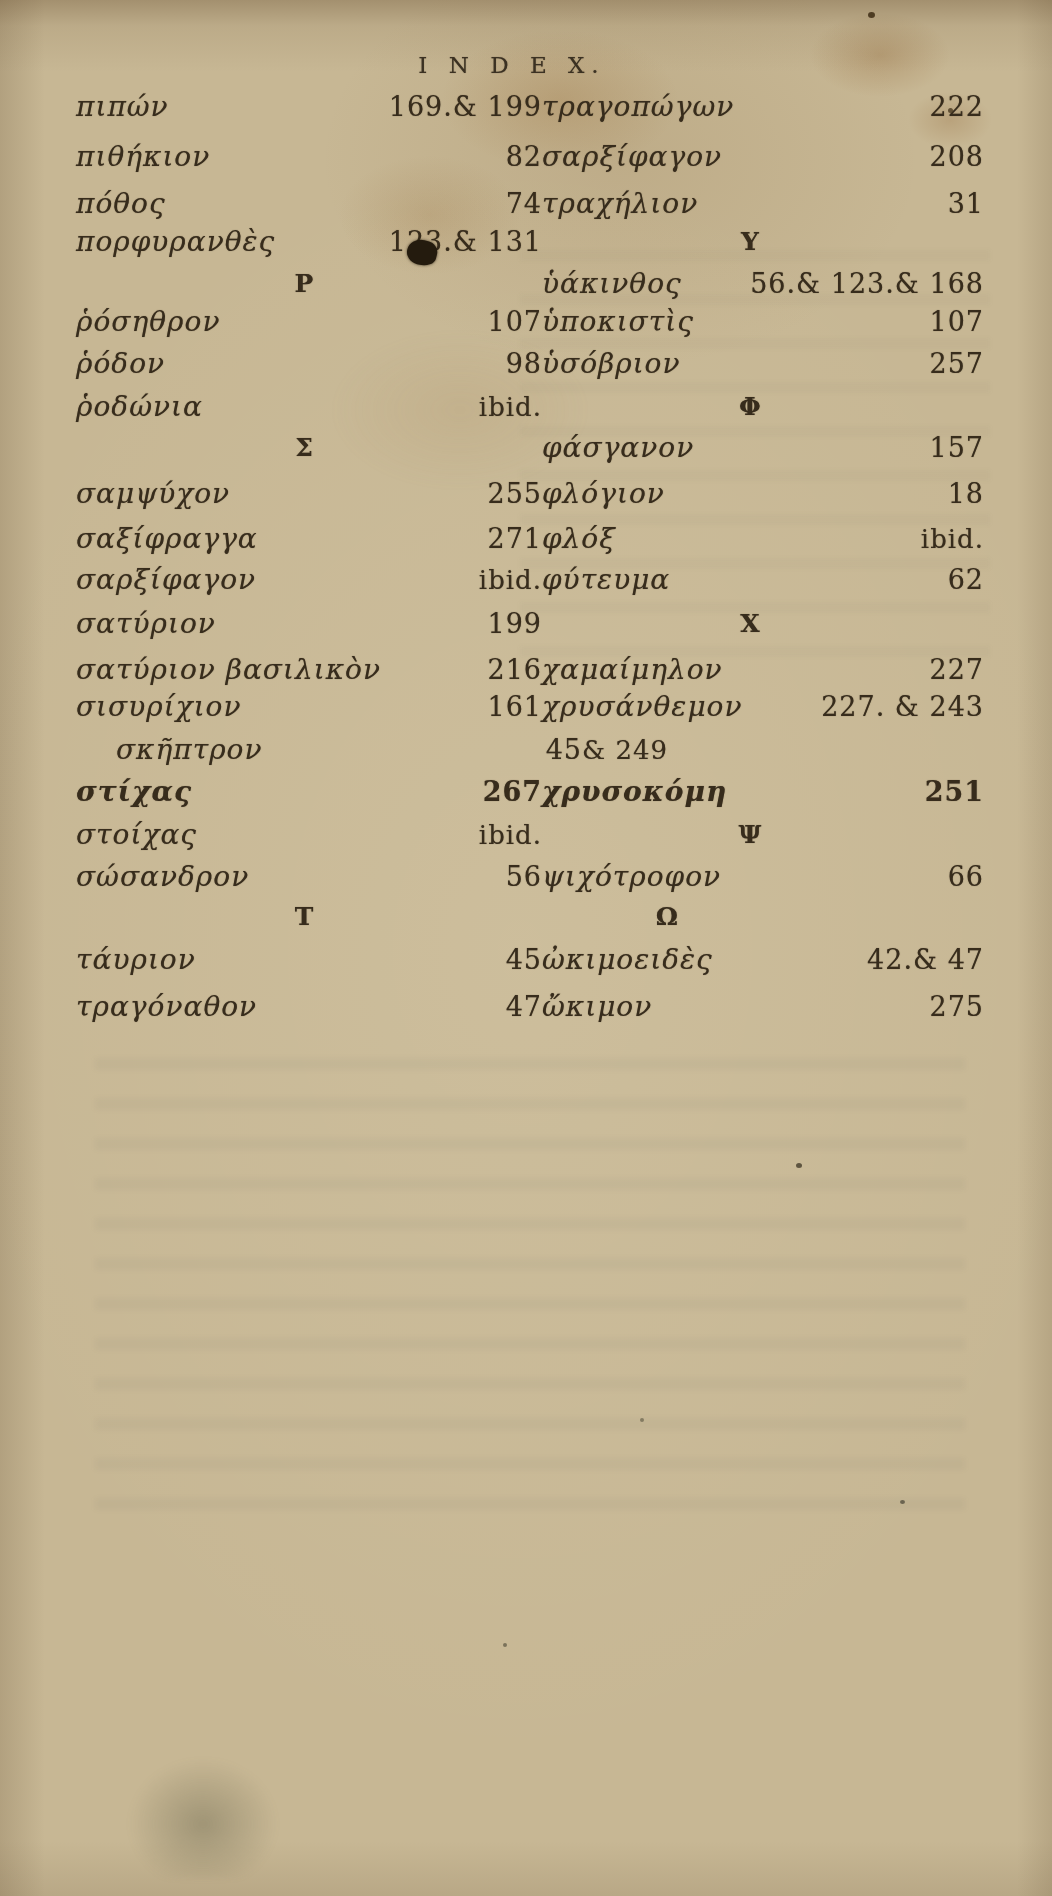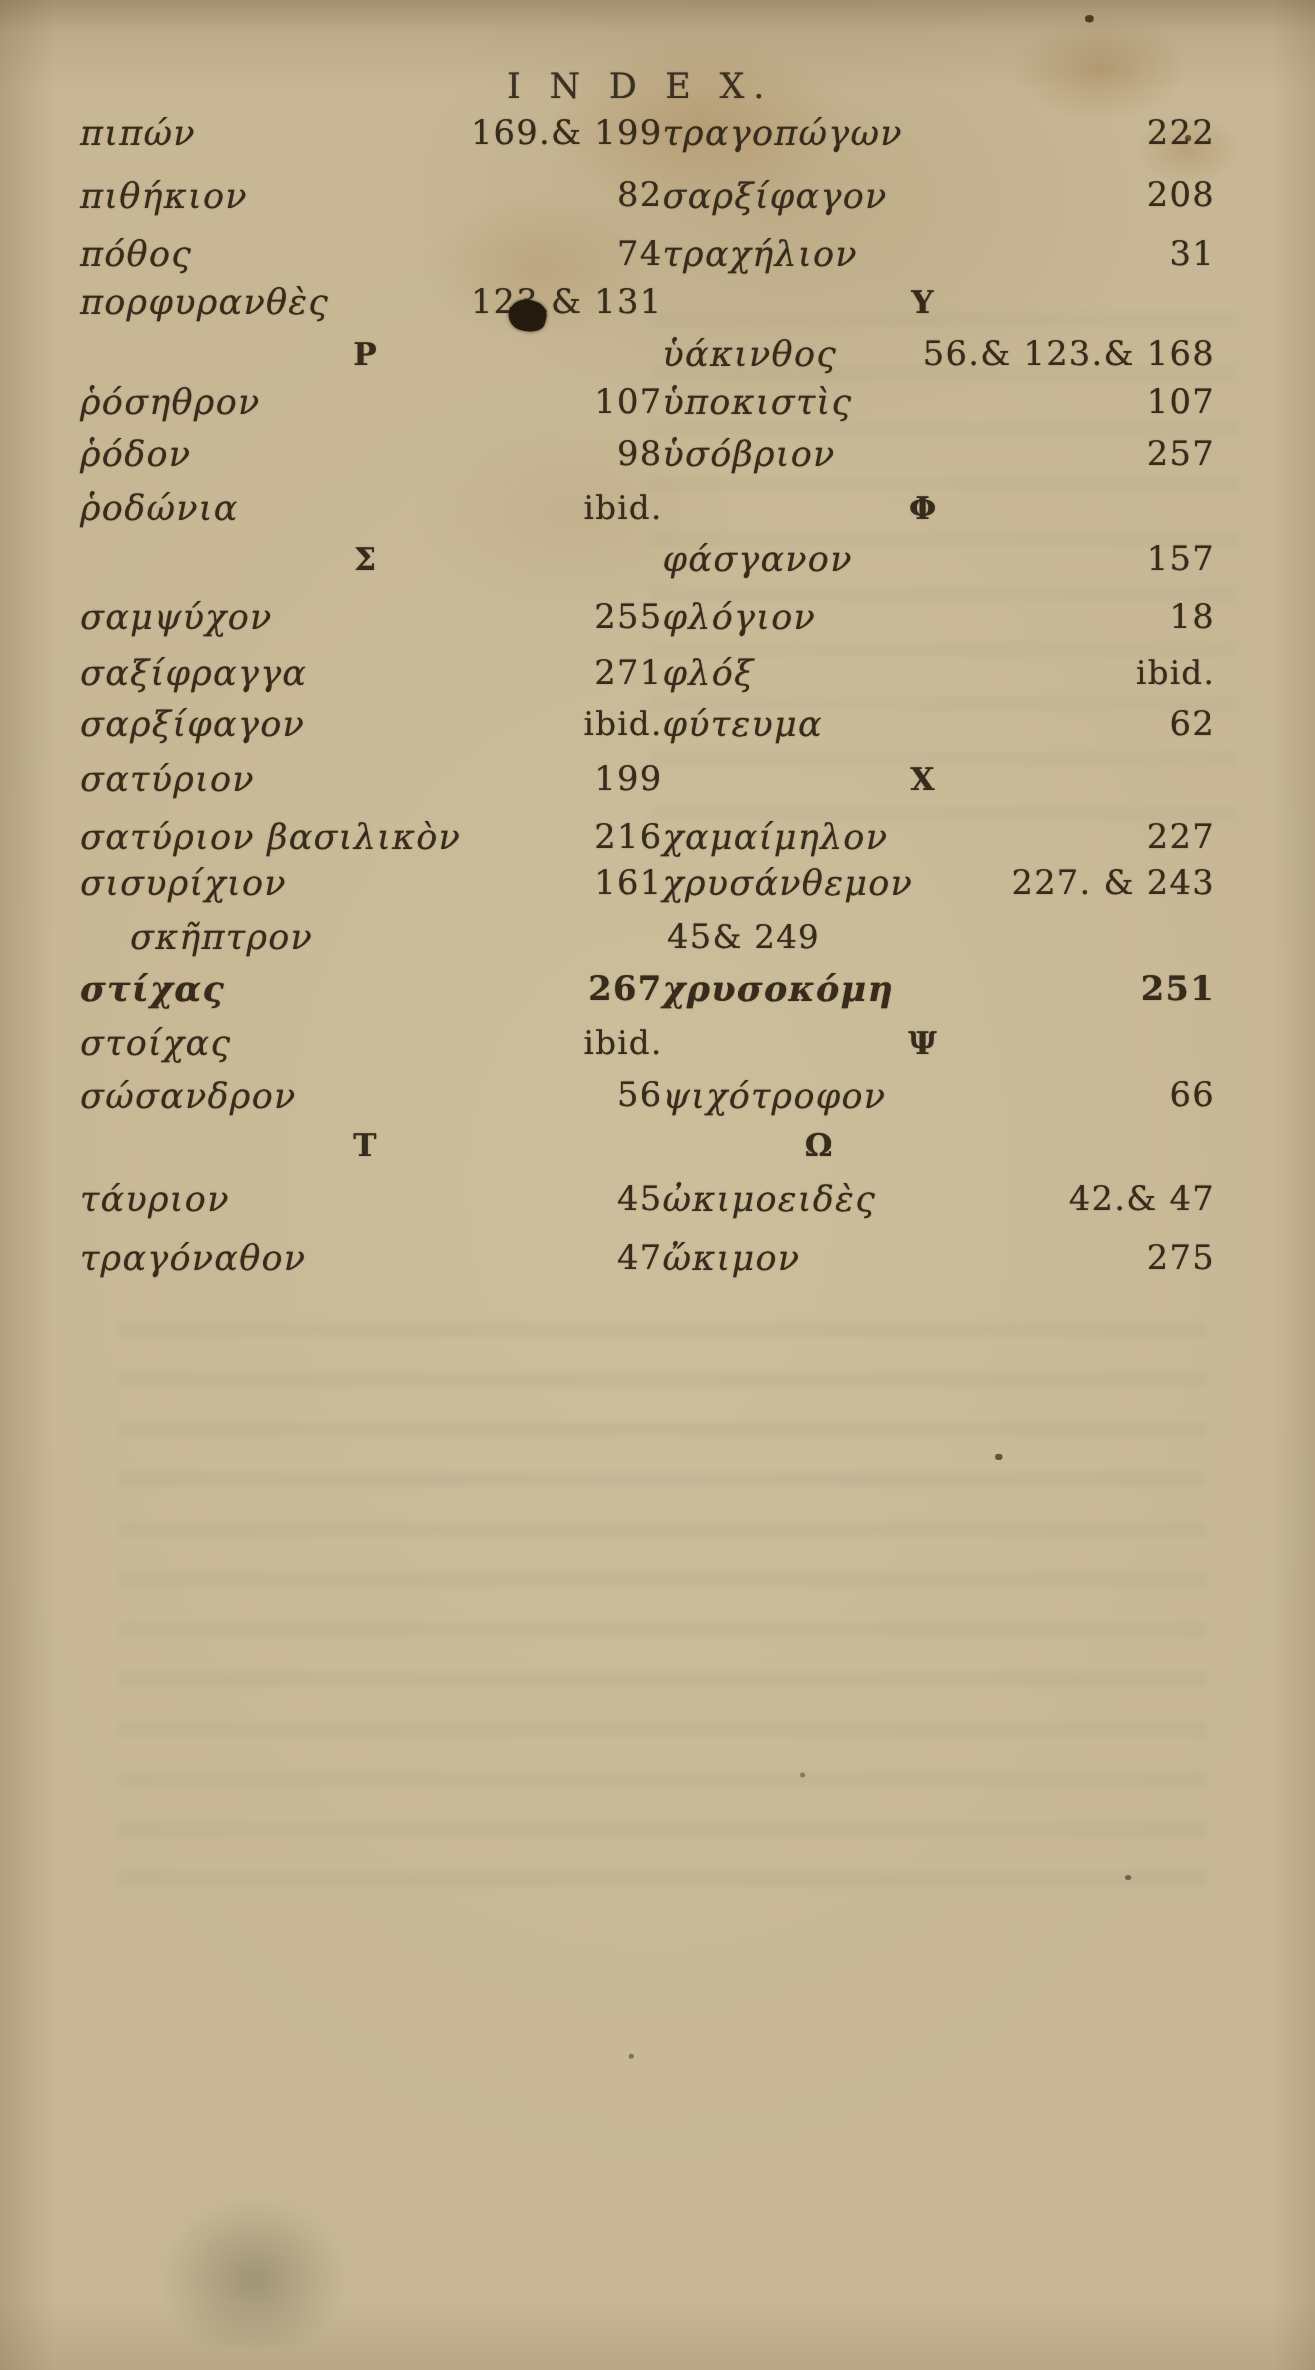--- a/index.html
+++ b/index.html
@@ -18,26 +18,26 @@
       radial-gradient(ellipse 170px 100px at 560px 100px, rgba(148,102,48,.24), rgba(148,102,48,0) 70%),
       radial-gradient(ellipse 130px 85px at 430px 215px, rgba(150,110,60,.20), rgba(150,110,60,0) 70%),
       radial-gradient(ellipse 100px 60px at 880px 55px, rgba(135,88,38,.28), rgba(135,88,38,0) 70%),
       radial-gradient(ellipse 60px 40px at 950px 120px, rgba(135,88,38,.22), rgba(135,88,38,0) 70%),
       radial-gradient(ellipse 430px 300px at 620px 160px, rgba(125,92,50,.12), rgba(125,92,50,0) 70%),
       radial-gradient(ellipse 800px 1100px at 520px 950px, rgba(255,248,225,.10), rgba(255,248,225,0) 75%),
       radial-gradient(ellipse 140% 115% at 50% 45%, rgba(0,0,0,0) 60%, rgba(75,55,28,.16) 100%);
   }
   .title{
     position:absolute;top:52px;left:362px;width:300px;margin:0;
-    text-align:center;font-size:28px;font-weight:normal;
+    text-align:center;font-size:23px;font-weight:normal;
     letter-spacing:7px;color:#3b3122;
     text-shadow:0 0 1px rgba(59,49,34,.6);
     font-family:"DejaVu Serif",serif;
   }
-  .row{position:absolute;left:0;width:996px;height:42px;}
+  .row{position:absolute;left:12px;width:996px;height:42px;}
   .cell{
     position:absolute;top:0;white-space:nowrap;line-height:34px;
     color:#372c1c;text-shadow:0 0 1px rgba(55,42,26,.55);
   }
   .greek{font-style:italic;font-size:28px;letter-spacing:1px;}
   .num{font-style:normal;font-size:27px;letter-spacing:1px;}
   .sect{font-style:normal;font-weight:bold;font-size:25px;letter-spacing:0;}
   .roman{font-style:normal;font-size:26px;}
   .lw{left:64px;}
   .ln{left:250px;width:280px;text-align:right;}

